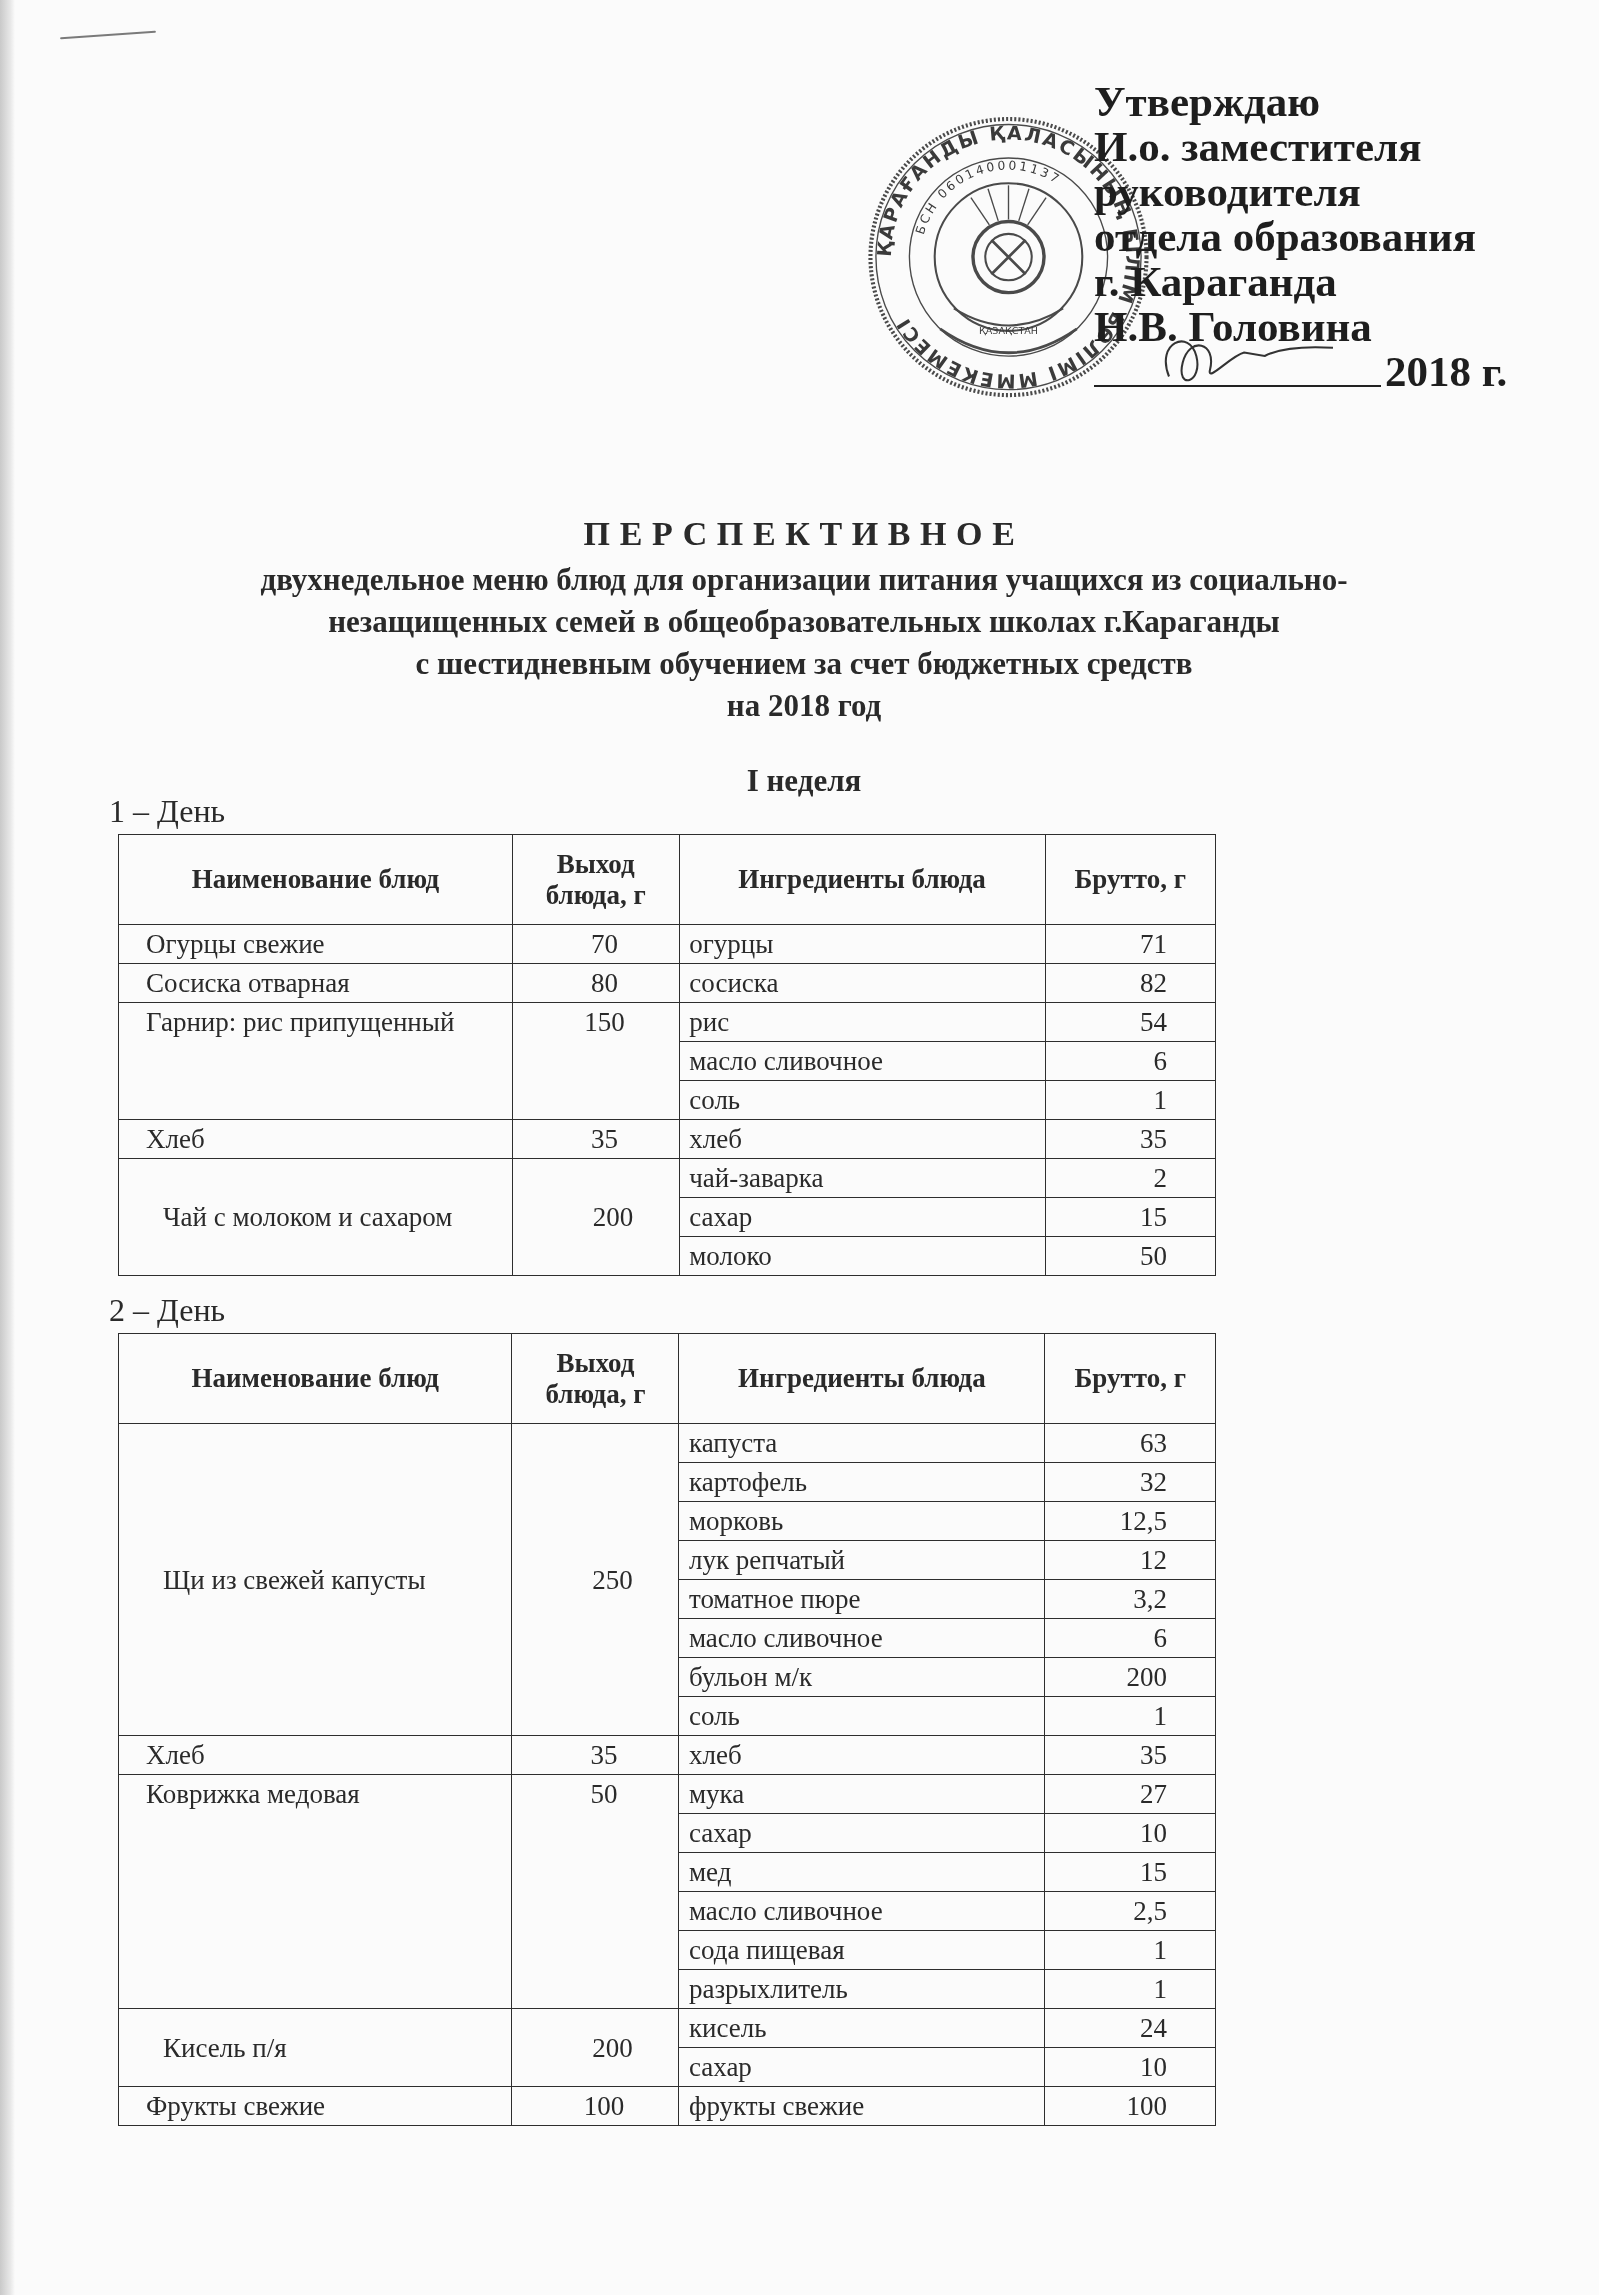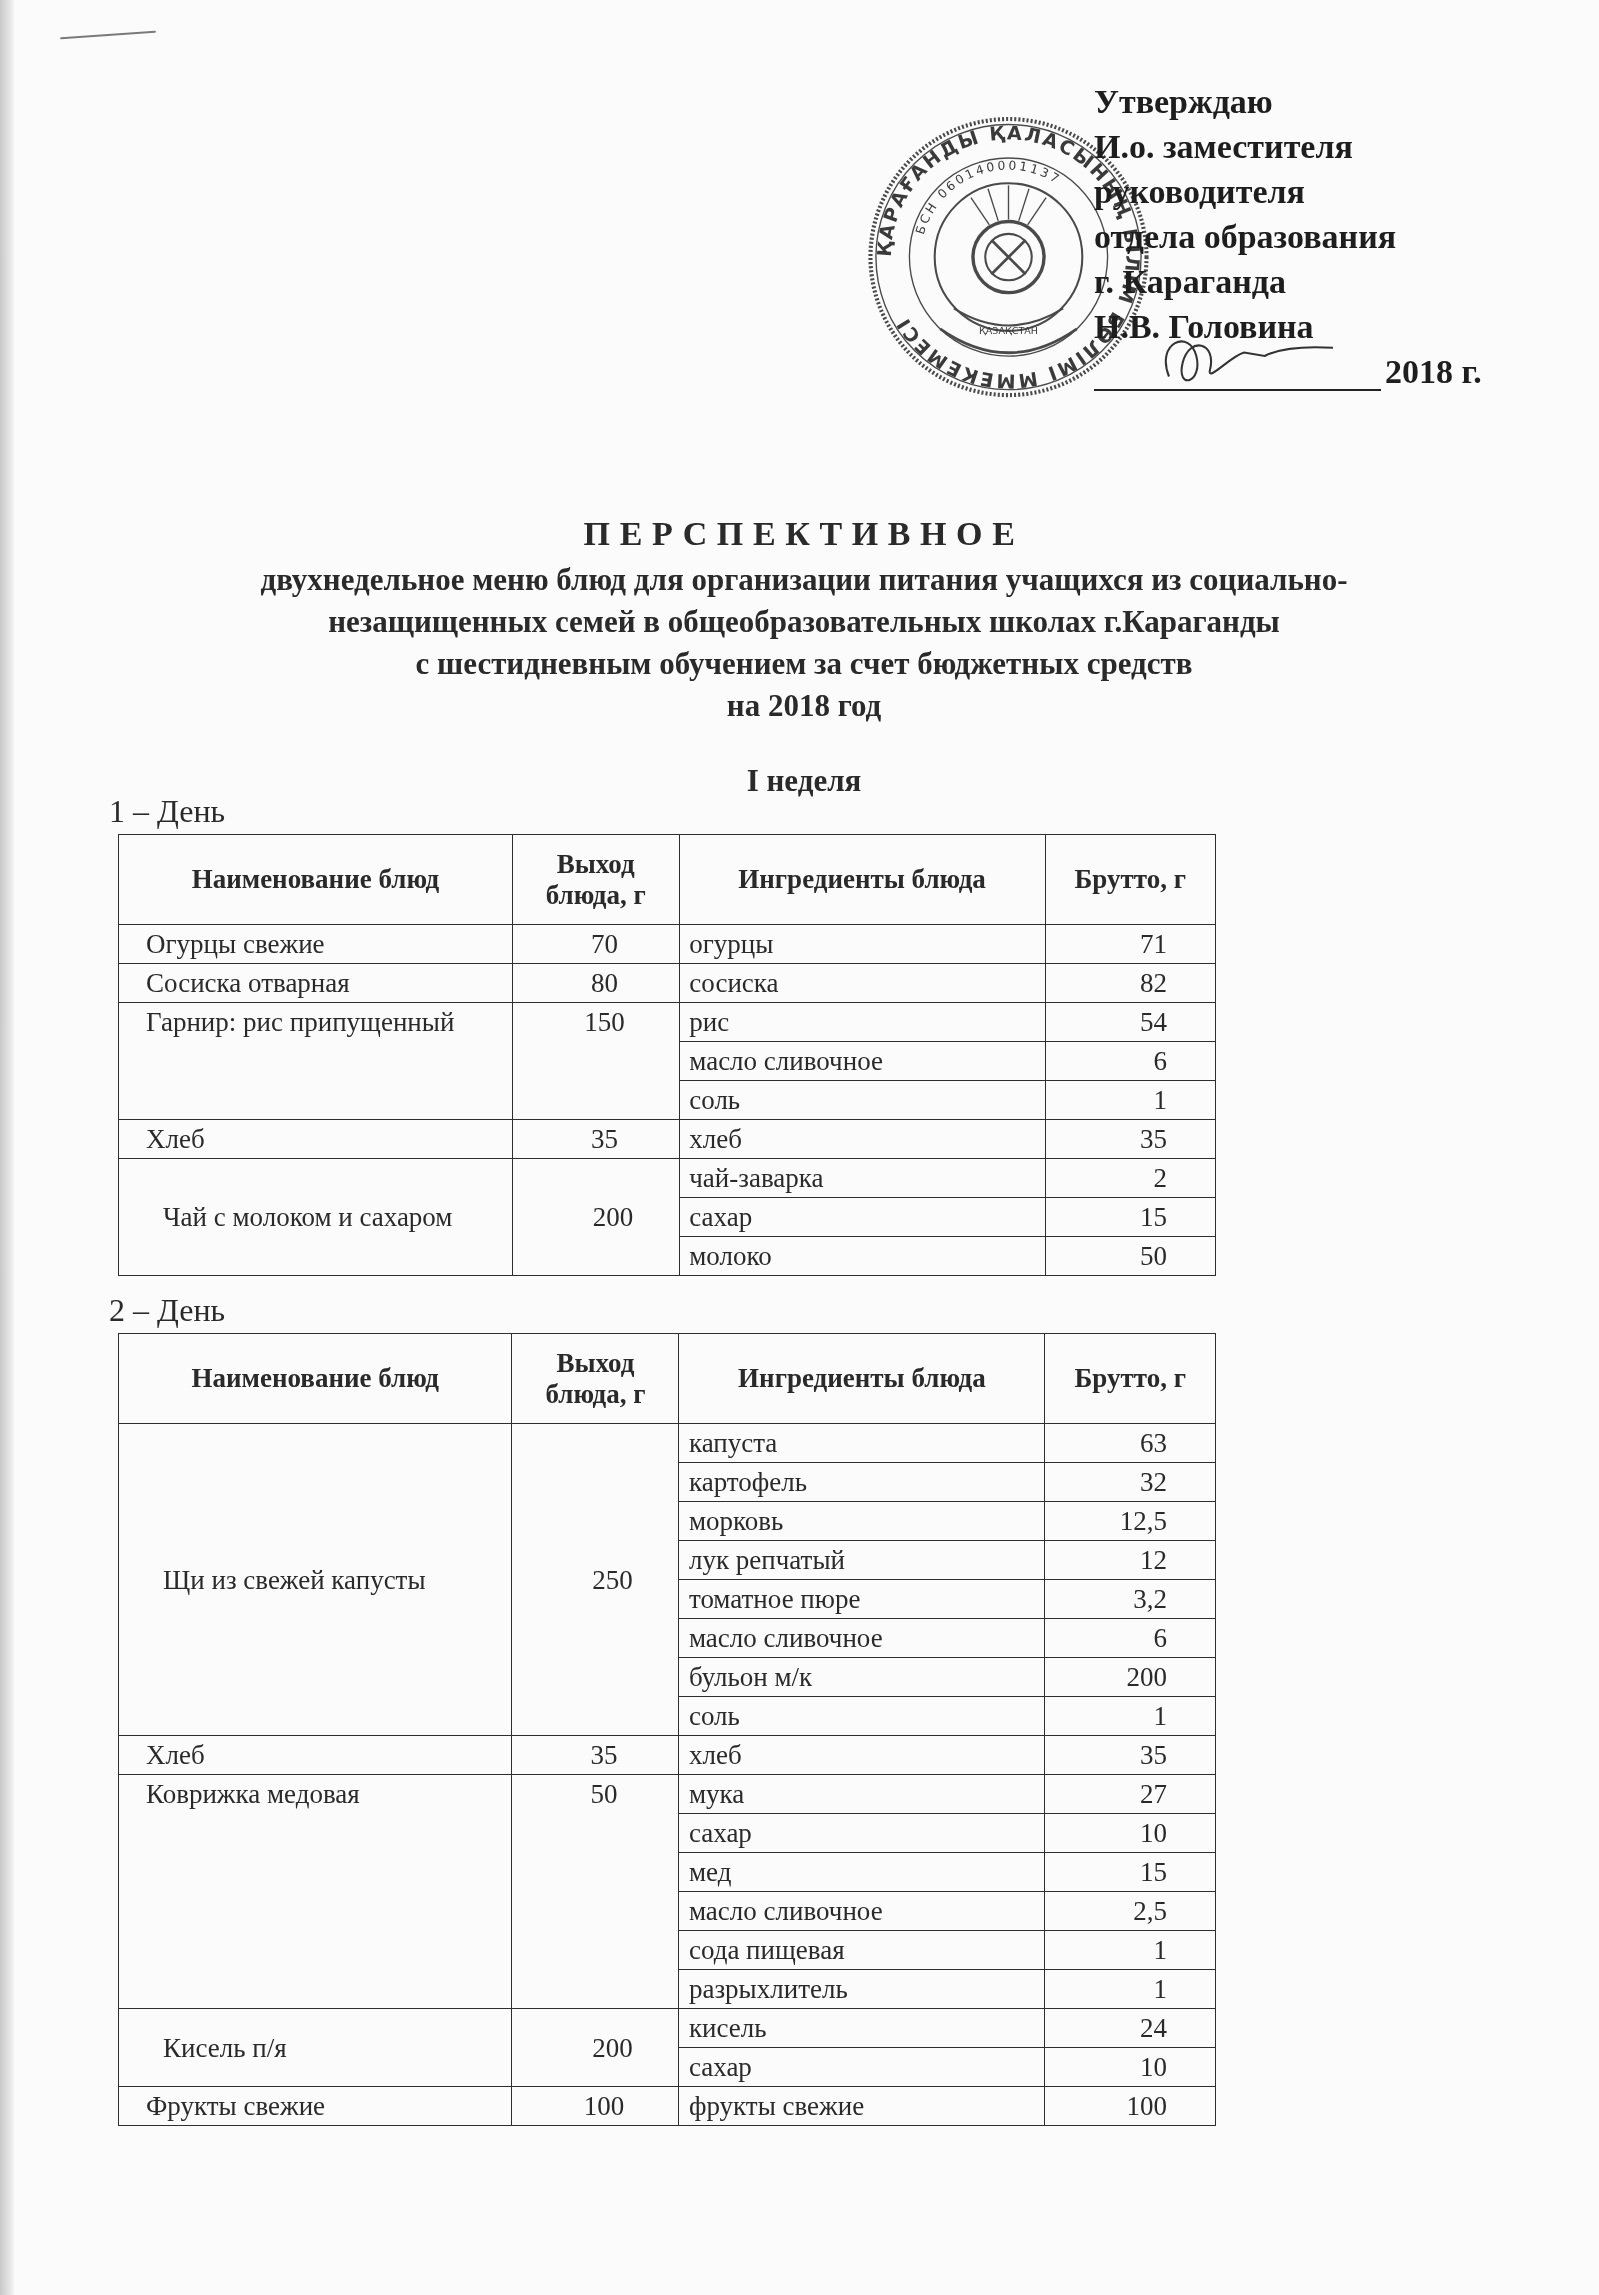--- a/index.html
+++ b/index.html
@@ -5,23 +5,23 @@
   html, body { margin: 0; padding: 0; }
   body {
     width: 1599px; height: 2295px; background: #fbfbfb; position: relative; overflow: hidden;
     font-family: "Liberation Serif", "DejaVu Serif", serif; color: #2a2a2a;
   }
   .scan-edge { position: absolute; left: 0; top: 0; width: 15px; height: 2295px;
     background: linear-gradient(to right, #c9c9c9, #e8e8e8 70%, #fbfbfb); }
   .scratch { position: absolute; left: 60px; top: 34px; width: 96px; height: 2.1px;
     background: #7a7a7a; transform: rotate(-4deg); border-radius: 1.4px; }
 
-  .approval { position: absolute; left: 1094px; top: 79px; font-weight: bold; font-size: 34px; line-height: 45px; color: #1e1e1e; }
+  .approval { position: absolute; left: 1094px; top: 79px; font-weight: bold; font-size: 43px; line-height: 45px; color: #1e1e1e; }
   .approval div { white-space: nowrap; }
-  .approval .dateline { display: flex; align-items: center; }
+  .approval .dateline { display: flex; align-items: flex-start; }
   .approval .sigline { display: inline-block; width: 287px; border-bottom: 2.1px solid #222; height: 36px; margin-right: 4.1px; }
 
   .seal { position: absolute; left: 865px; top: 103px; width: 287px; height: 315px; }
   .signature { position: absolute; left: 1128px; top: 315px; width: 246px; height: 82px; }
 
   .title-block { position: absolute; left: 103px; top: 515px; width: 1402px; text-align: center; font-weight: bold; }
   .title-main { font-size: 34px; letter-spacing: 9.6px; margin-bottom: 5.5px; }
   .title-line { font-size: 31px; line-height: 42px; }
   .week { margin-top: 36px; font-size: 31px; }
 

